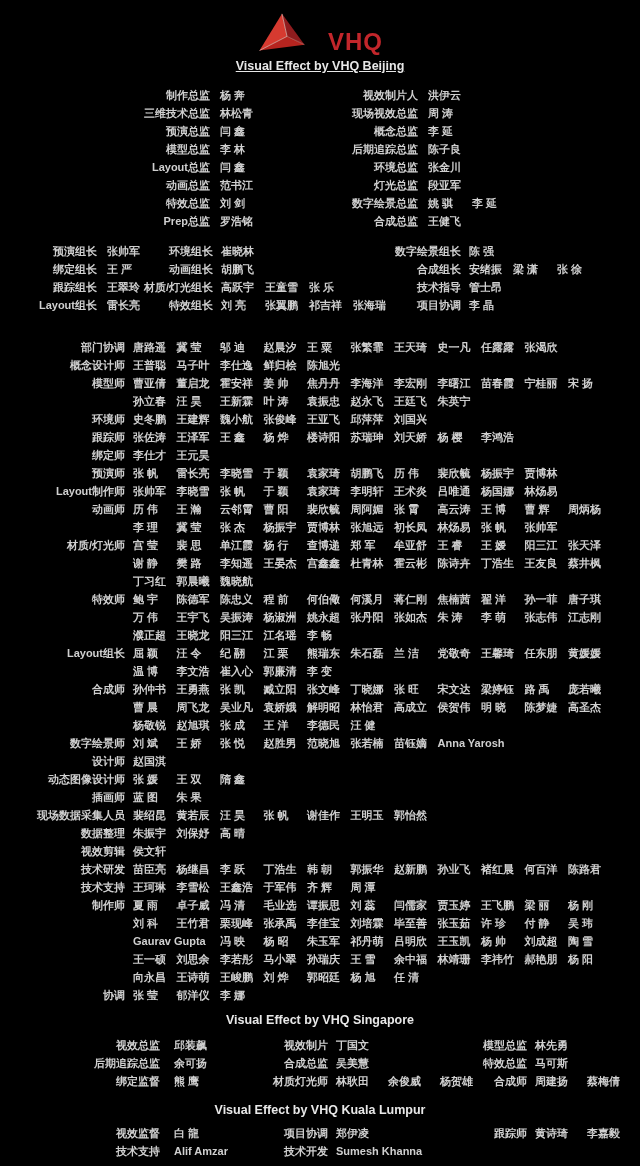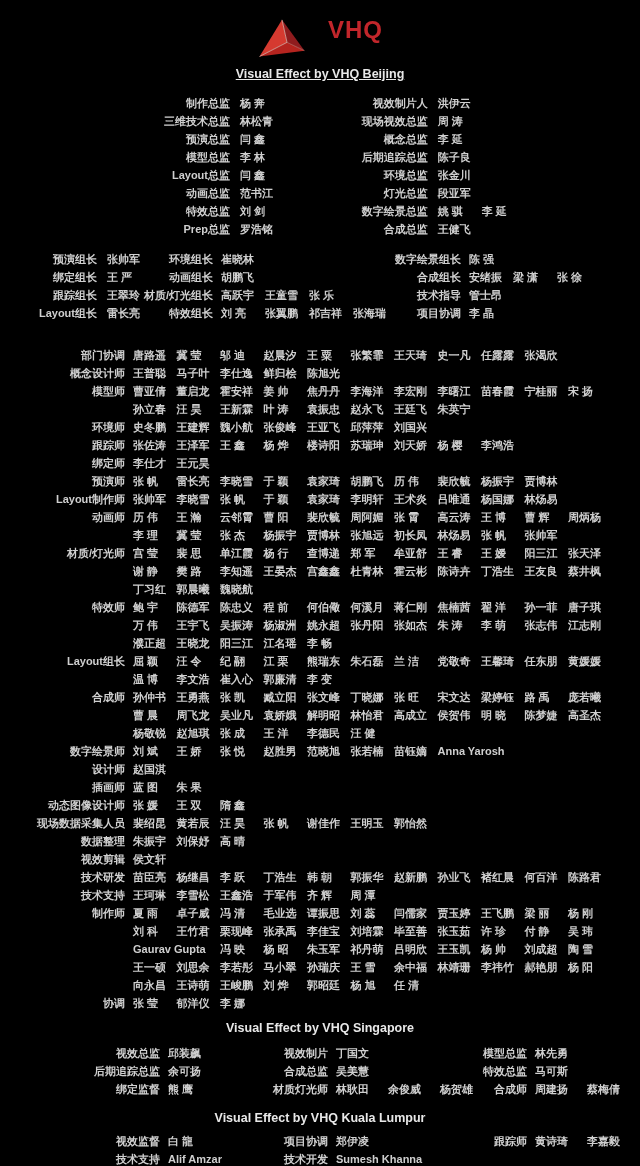--- a/index.html
+++ b/index.html
@@ -3,59 +3,59 @@
 <meta charset="utf-8">
 <style>
   html,body{margin:0;padding:0;}
   body{
     width:640px;height:1166px;background:#000;overflow:hidden;
     font-family:"Liberation Sans","DejaVu Sans",sans-serif;
     color:#cfcfcf;font-size:11px;font-weight:700;
   }
   #page{position:relative;width:640px;height:1166px;background:#000;}
   
-  .logo{display:flex;justify-content:center;align-items:flex-start;gap:21px;padding-top:18px;height:44px;}
+  .logo{display:flex;justify-content:center;align-items:flex-end;gap:21px;padding-top:10px;height:44px;}
   .wordmark{color:#c2262b;font-size:24px;font-weight:800;letter-spacing:1px;line-height:1;}
   
   .sec-title{
     text-align:center;color:#e8e8e8;font-size:12.5px;font-weight:700;
     height:16px;line-height:16px;
   }
   .t-beijing{margin-top:4px;text-decoration:underline;}
   .t-sg{margin-top:8px;}
   .t-kl{margin-top:12px;}
   
   .kv-row{display:flex;height:18px;line-height:18px;white-space:nowrap;}
   .kv-label{text-align:right;flex:none;}
   .kv-names{display:flex;flex:none;}
   .kv-name{min-width:40px;margin-right:4px;white-space:pre;}
   
   .sec1{display:flex;margin-top:12px;}
-  .sec1 .colL{width:330px;padding-left:20px;}
+  .sec1 .colL{width:330px;}
   .sec1 .colL .kv-label{width:210px;margin-right:10px;}
   .sec1 .colR{width:310px;}
   .sec1 .colR .kv-label{width:88px;margin-right:10px;}
   
   .sec2{position:relative;height:90px;margin-top:12px;}
   .sec2 .col{position:absolute;top:0;}
   .sec2 .cA{left:0;}   .sec2 .cA .kv-label{width:97px;margin-right:10px;}
   .sec2 .cB{left:110px;}.sec2 .cB .kv-label{width:103px;margin-right:8px;}
   .sec2 .cC{left:346px;}.sec2 .cC .kv-label{width:115px;margin-right:8px;}
   
   .crew{margin-top:6px;}
   .crew-line{display:flex;height:18px;line-height:18px;white-space:nowrap;}
   .crew-label{width:125px;margin-right:8px;text-align:right;flex:none;}
   .cn{width:43.5px;flex:none;white-space:pre;overflow:visible;}
   .cn.wide{width:87px;}
   
   .sec3{position:relative;}
   .sg-rows{height:54px;margin-top:8px;}
   .kl-rows{height:36px;margin-top:6px;}
   .sec3 .col{position:absolute;top:0;}
-  .sec3 .c0{left:0;}   .sec3 .c0 .kv-label{width:160px;margin-right:8px;}
+  .sec3 .c0{left:0;}   .sec3 .c0 .kv-label{width:160px;margin-right:14px;}
   .sec3 .c1{left:240px;}.sec3 .c1 .kv-label{width:88px;margin-right:8px;}
   .sec3 .c2{left:420px;}.sec3 .c2 .kv-label{width:107px;margin-right:8px;}
   .sec3 .kv-name{min-width:41px;margin-right:11px;}
 </style>
 </head>
 <body>
 
 <div id="page">
 
   <div class="logo">
@@ -528,29 +528,29 @@
         <span class="cn">范晓旭</span>
         <span class="cn">张若楠</span>
         <span class="cn">苗钰嫡</span>
         <span class="cn wide">Anna Yarosh</span>
       </div>
       <div class="crew-line">
         <span class="crew-label">设计师</span>
         <span class="cn">赵国淇</span>
       </div>
       <div class="crew-line">
-        <span class="crew-label">插画师</span>
-        <span class="cn">蓝 图</span>
-        <span class="cn">朱 果</span>
-      </div>
-      <div class="crew-line">
         <span class="crew-label">动态图像设计师</span>
         <span class="cn">张 媛</span>
         <span class="cn">王 双</span>
         <span class="cn">隋 鑫</span>
+      </div>
+      <div class="crew-line">
+        <span class="crew-label">插画师</span>
+        <span class="cn">蓝 图</span>
+        <span class="cn">朱 果</span>
       </div>
       <div class="crew-line">
         <span class="crew-label">现场数据采集人员</span>
         <span class="cn">裴绍昆</span>
         <span class="cn">黄若辰</span>
         <span class="cn">汪 昊</span>
         <span class="cn">张 帆</span>
         <span class="cn">谢佳作</span>
         <span class="cn">王明玉</span>
         <span class="cn">郭怡然</span>

